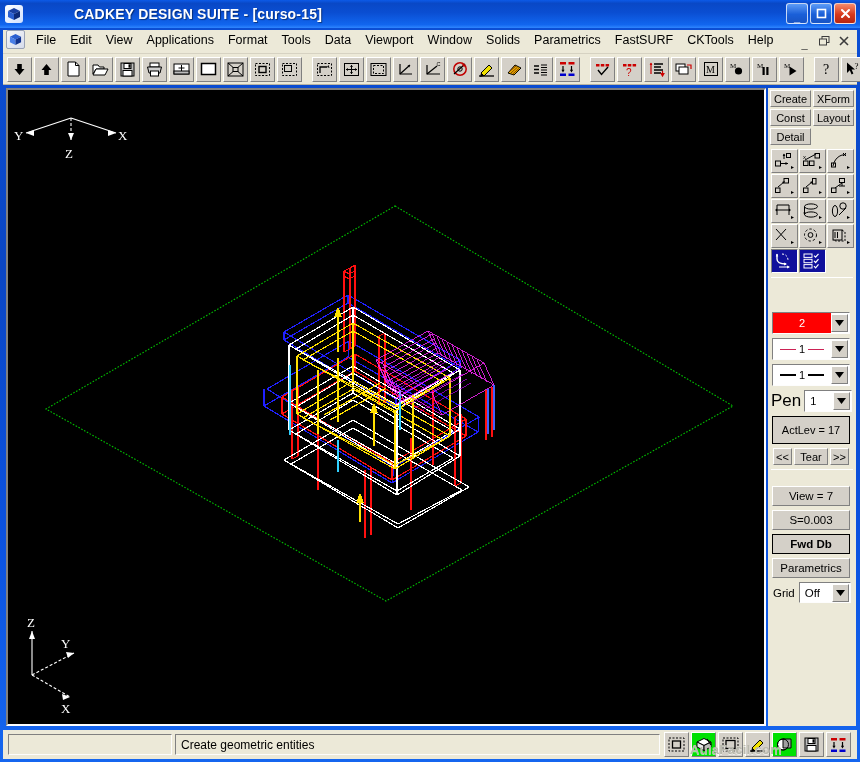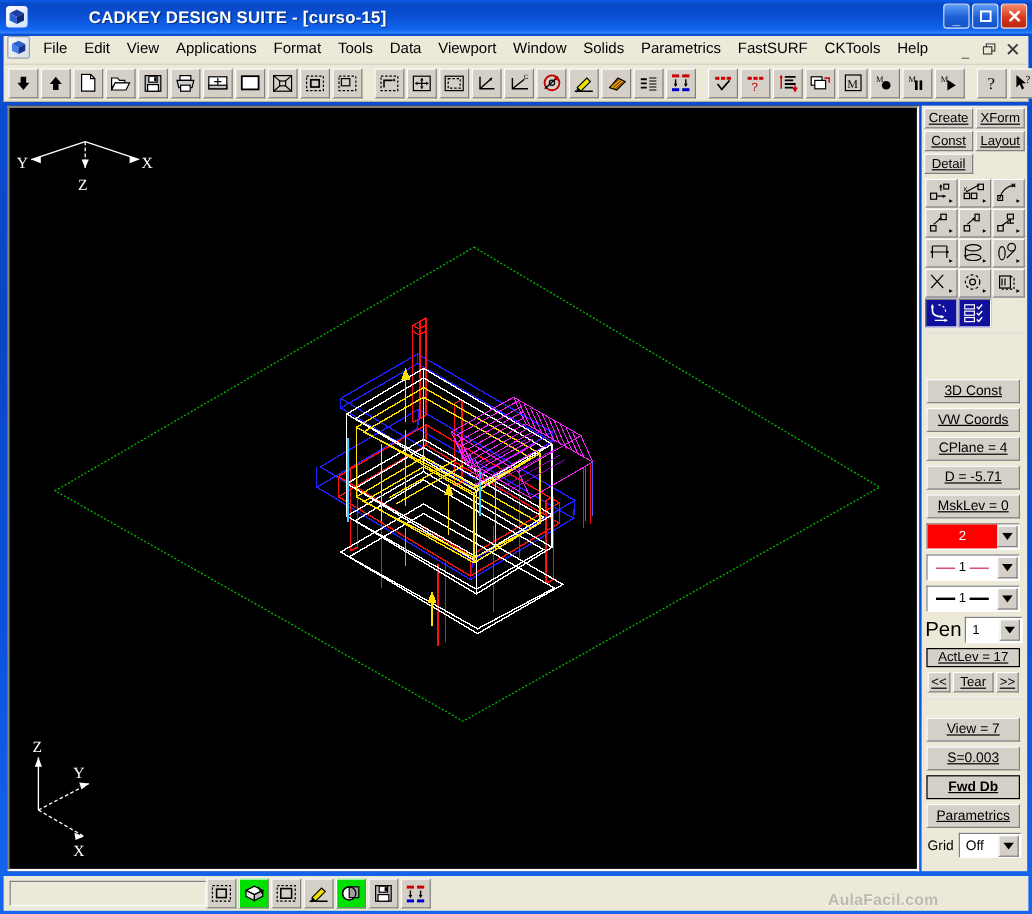--- a/index.html
+++ b/index.html
@@ -95,21 +95,20 @@
   #rightpanel {
     position: absolute; left: 768px; top: 88px; width: 88px; height: 638px;
     background: #ece9d8;
   }
   .rbtn {
     background: #d4d0c8; color: #000; font-size: 11px;
     border-top: 1px solid #ffffff; border-left: 1px solid #ffffff;
     border-right: 1px solid #808080; border-bottom: 1px solid #808080;
     display: flex; align-items: center; justify-content: center;
     white-space: nowrap;
-    text-decoration: underline;
   }
   .rbtn.dark { border: 1px solid #000; background:#d4d0c8; }
   #topbtns { padding: 2px 0 0 2px; }
   #topbtns .row { display: flex; gap: 2px; margin-bottom: 2px; }
   #topbtns .rbtn { height: 17px; width: 41px; font-size: 11px; }
 
   #icongrid { padding: 2px 0 0 3px; }
   #icongrid .row { display: flex; gap: 1px; margin-bottom: 1px; }
   .gicon {
     width: 27px; height: 24px; background: #d4d0c8;
@@ -769,27 +768,20 @@
             <path d="M12,8.9 L13.6,10.5 L16.5,7.1" stroke="#fff" fill="none" stroke-width="1.2"></path>
             <path d="M12,14.2 L13.6,15.8 L16.5,12.4" stroke="#fff" fill="none" stroke-width="1.2"></path>
           </svg>
         </div>
       </div>
     </div>
 
     <div class="sep"></div>
     <div style="height:30px;"></div>
 
-    <div id="statbtns">
-      <div class="rbtn">3D Const</div>
-      <div class="rbtn">VW Coords</div>
-      <div class="rbtn">CPlane =  4</div>
-      <div class="rbtn">D = -5.71</div>
-      <div class="rbtn">MskLev = 0</div>
-    </div>
 
     <div class="combo colorbox">
       <div class="face">2</div>
       <div class="arrow">
         <svg width="9" height="6" viewBox="0 0 9 6">
             <path d="M0,0 L9,0 L4.5,6 Z" fill="#000"></path>
           </svg>
       </div>
     </div>
 
@@ -829,21 +821,21 @@
         <div class="face" style="justify-content:flex-start;padding-left:5px;">1</div>
         <div class="arrow">
           <svg width="9" height="6" viewBox="0 0 9 6">
               <path d="M0,0 L9,0 L4.5,6 Z" fill="#000"></path>
             </svg>
         </div>
       </div>
     </div>
 
     <div style="padding:0 4px 4px 4px;">
-      <div class="rbtn dark" style="height:16px;width:78px;">ActLev = 17</div>
+      <div class="rbtn dark" style="height:28px;width:78px;">ActLev = 17</div>
     </div>
 
     <div class="navrow">
       <div class="rbtn nb">&lt;&lt;</div>
       <div class="rbtn tear">Tear</div>
       <div class="rbtn nb">&gt;&gt;</div>
     </div>
 
     <div class="sep"></div>
     <div style="height:8px;"></div>
@@ -863,20 +855,21 @@
           <svg width="9" height="6" viewBox="0 0 9 6">
               <path d="M0,0 L9,0 L4.5,6 Z" fill="#000"></path>
             </svg>
         </div>
       </div>
     </div>
   </div>
 
   <div id="statusbar">
     <div class="sfield" id="sf-coord"></div>
+    <div class="sfield" id="sf-msg">Create geometric entities</div>
 
     <div id="sbtns">
       <div class="sbtn">
         <svg width="17" height="15" viewBox="0 0 17 15">
           <rect x="1" y="1" width="15" height="13" fill="none" stroke="#000" stroke-width="1" stroke-dasharray="2,1.5"></rect>
           <rect x="4.5" y="4" width="8" height="7" fill="none" stroke="#000" stroke-width="1.3"></rect>
         </svg>
       </div>
       <div class="sbtn green">
         <svg width="18" height="15" viewBox="0 0 18 15">

